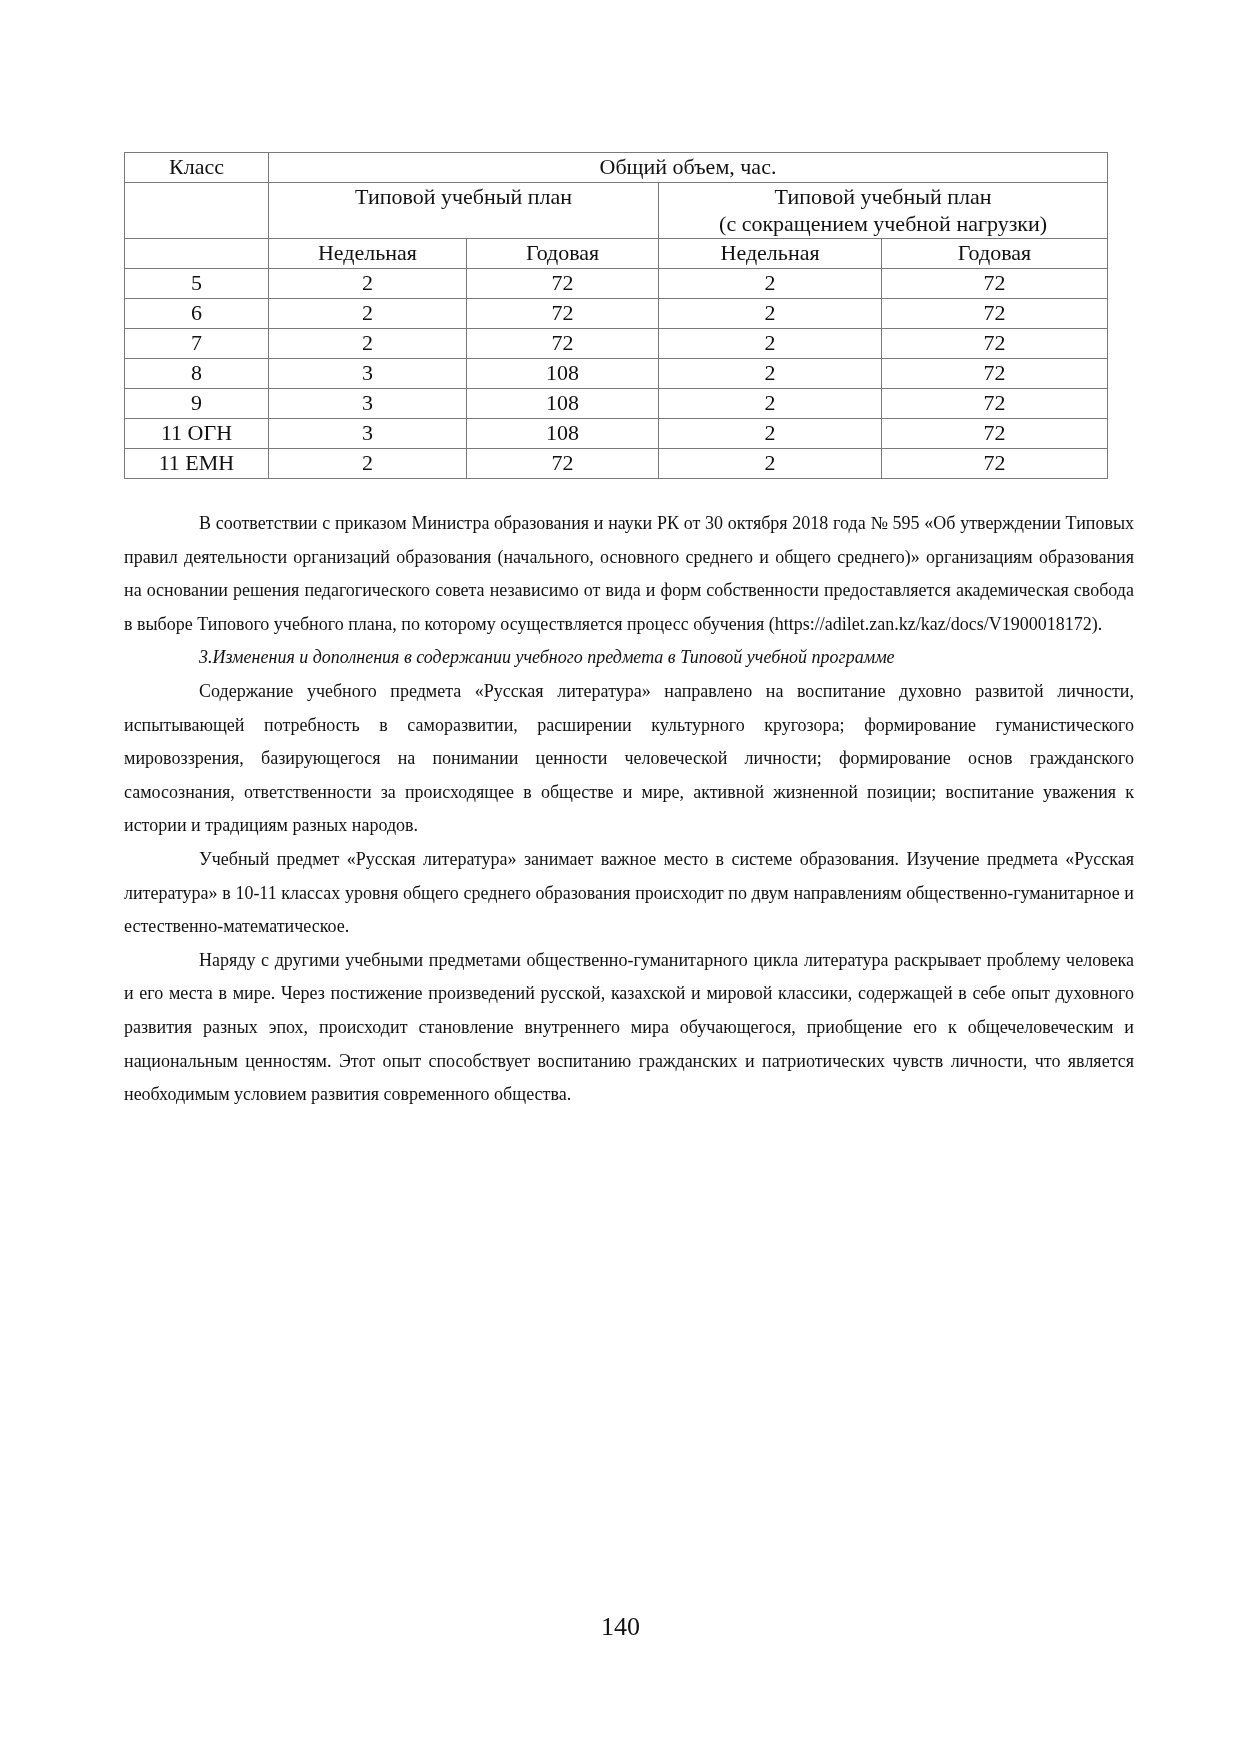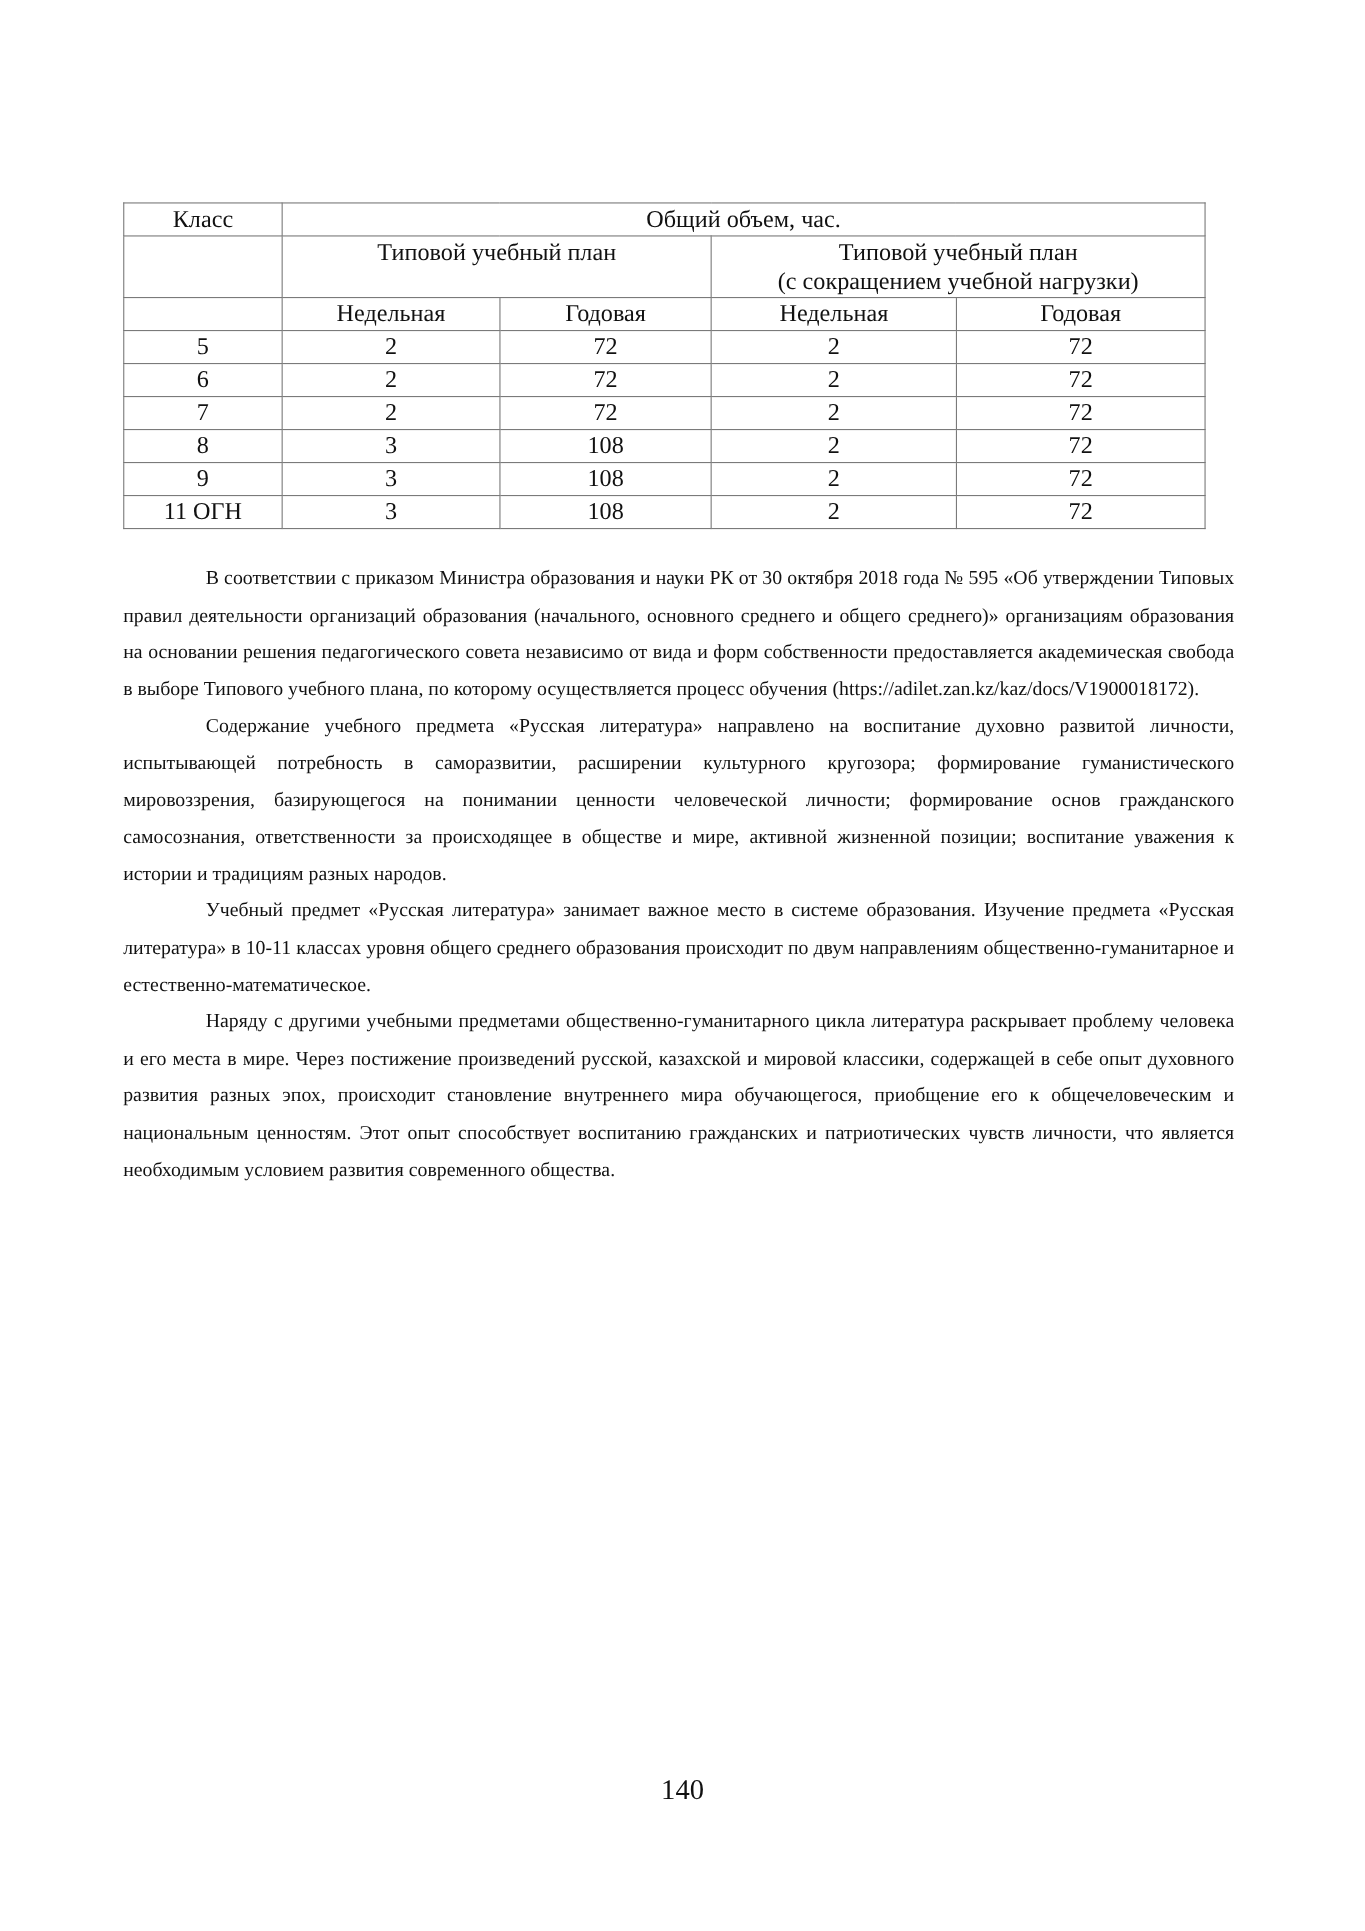--- a/index.html
+++ b/index.html
@@ -10,24 +10,23 @@
     body {
       width: 1241px;
       height: 1755px;
       position: relative;
       overflow: hidden;
       font-family: "Liberation Serif", "DejaVu Serif", serif;
       color: #111111;
     }
     .page {
       position: absolute;
-      left: 112px;
+      left: 124px;
       top: 152px;
       width: 1010px;
-      margin-top: 32px;
     }
     table.hours {
       border-collapse: collapse;
       width: 984px;
       font-size: 22px;
       line-height: 27px;
       table-layout: fixed;
     }
     table.hours td {
       border: 1.6px solid #7a7a7a;
@@ -129,24 +128,32 @@
         <td>2</td>
         <td>72</td>
       </tr>
       <tr class="data">
         <td>11 ОГН</td>
         <td>3</td>
         <td>108</td>
         <td>2</td>
         <td>72</td>
       </tr>
+      <tr class="data">
+        <td>11 ЕМН</td>
+        <td>2</td>
+        <td>72</td>
+        <td>2</td>
+        <td>72</td>
+      </tr>
     </tbody>
   </table>
 
   <div class="body-text">
     <p>В соответствии с приказом Министра образования и науки РК от 30 октября 2018 года № 595 «Об утверждении Типовых правил деятельности организаций образования (начального, основного среднего и общего среднего)» организациям образования на основании решения педагогического совета независимо от вида и форм собственности предоставляется академическая свобода в выборе Типового учебного плана, по которому осуществляется процесс обучения (https://adilet.zan.kz/kaz/docs/V1900018172).</p>
+    <p class="italic">3.Изменения и дополнения в содержании учебного предмета в Типовой учебной программе</p>
     <p>Содержание учебного предмета «Русская литература» направлено на воспитание духовно развитой личности, испытывающей потребность в саморазвитии, расширении культурного кругозора; формирование гуманистического мировоззрения, базирующегося на понимании ценности человеческой личности; формирование основ гражданского самосознания, ответственности за происходящее в обществе и мире, активной жизненной позиции; воспитание уважения к истории и традициям разных народов.</p>
     <p>Учебный предмет «Русская литература» занимает важное место в системе образования. Изучение предмета «Русская литература» в 10-11 классах уровня общего среднего образования происходит по двум направлениям общественно-гуманитарное и естественно-математическое.</p>
     <p>Наряду с другими учебными предметами общественно-гуманитарного цикла литература раскрывает проблему человека и его места в мире. Через постижение произведений русской, казахской и мировой классики, содержащей в себе опыт духовного развития разных эпох, происходит становление внутреннего мира обучающегося, приобщение его к общечеловеческим и национальным ценностям. Этот опыт способствует воспитанию гражданских и патриотических чувств личности, что является необходимым условием развития современного общества.</p>
   </div>
 </div>
 
 <div class="page-number">140</div>
 
 </body></html>

